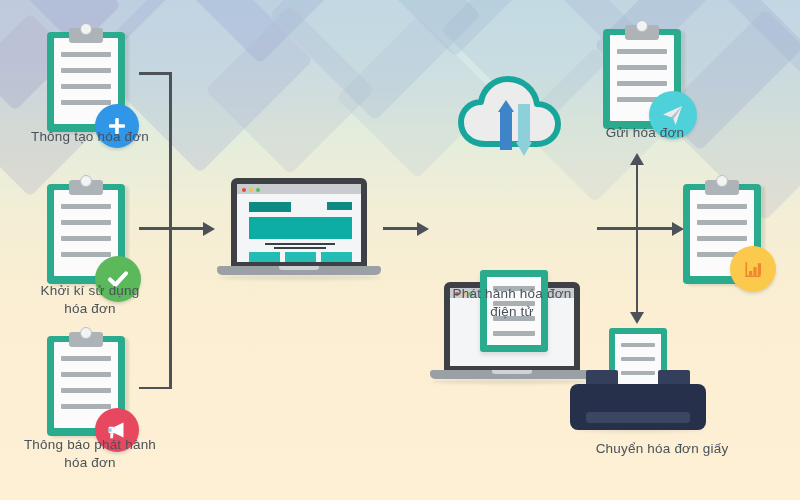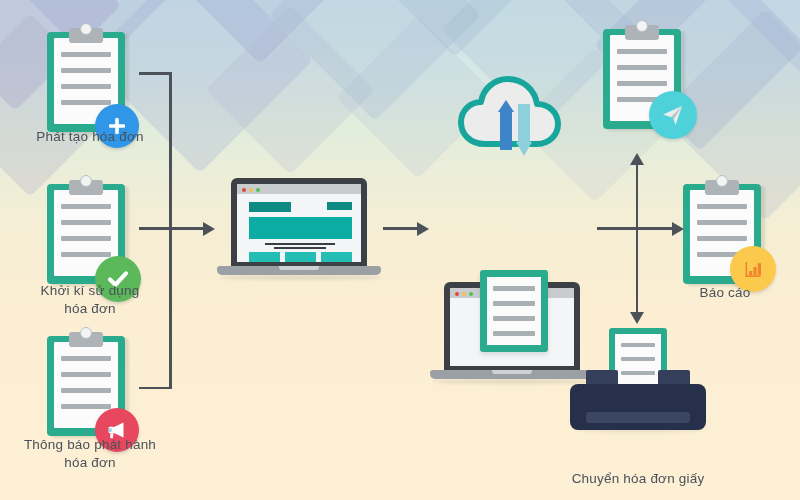--- a/index.html
+++ b/index.html
@@ -133,21 +133,21 @@
       <div class="clipper"></div>
     </div>
 
     <div class="badge" style="left:48px;top:76px;width:44px;height:44px;background:#2f96e8;box-shadow:0 2px 3px rgba(90,100,110,.22);">
       <svg width="24" height="24" viewBox="0 0 24 24" aria-hidden="true">
         <rect x="10.2" y="4" width="3.6" height="16" rx="1.1" fill="#ffffff"></rect>
         <rect x="4" y="10.2" width="16" height="3.6" rx="1.1" fill="#ffffff"></rect>
       </svg>
     </div>
   </div>
-  <div class="caption" style="left:0px;top:128px;width:180px;">Phát tạo hóa đơn</div>
+  <div class="caption" style="left:0px;top:128px;width:180px;">Thông tạo hóa đơn</div>
 
   <div class="node" style="left:47px;top:180px;">
     <div class="clip">
       <div class="shadow"></div>
       <div class="board"></div>
       <div class="paper">
         <div class="line" style="top:14px;"></div>
         <div class="line" style="top:30px;"></div>
         <div class="line" style="top:46px;"></div>
         <div class="line" style="top:62px;"></div>
@@ -261,20 +261,22 @@
 
     <div style="position:absolute;left:50px;top:-12px;width:68px;height:82px;background:#2bab8e;border-radius:3px;box-shadow:0 3px 4px rgba(90,100,110,.18);">
       <div style="position:absolute;left:7px;top:7px;width:54px;height:68px;background:#fbfbfb;">
         <div style="position:absolute;left:6px;top:9px;width:42px;height:5px;background:#a9b0b4;border-radius:1px;"></div>
         <div style="position:absolute;left:6px;top:24px;width:42px;height:5px;background:#a9b0b4;border-radius:1px;"></div>
         <div style="position:absolute;left:6px;top:39px;width:42px;height:5px;background:#a9b0b4;border-radius:1px;"></div>
         <div style="position:absolute;left:6px;top:54px;width:42px;height:5px;background:#a9b0b4;border-radius:1px;"></div>
       </div>
     </div>
   </div>
+  <div class="caption" style="left:432px;top:285px;width:160px;">Phát hành hóa đơn
+điện tử</div>
 
   <div>
 
     <div class="ln" style="left:597px;top:227px;width:77px;height:2.5px;"></div>
     <div class="arrowhead" style="left:672px;top:221.5px;border-top:7px solid transparent;border-bottom:7px solid transparent;border-left:12px solid #4c5258;"></div>
 
     <div class="ln" style="left:635.5px;top:165px;width:2.5px;height:148px;"></div>
     <div class="arrowhead" style="left:630px;top:153px;border-left:7px solid transparent;border-right:7px solid transparent;border-bottom:12px solid #4c5258;"></div>
     <div class="arrowhead" style="left:630px;top:312px;border-left:7px solid transparent;border-right:7px solid transparent;border-top:12px solid #4c5258;"></div>
   </div>
@@ -291,20 +293,21 @@
       </div>
       <div class="clipper"></div>
     </div>
     <div class="badge" style="left:46px;top:66px;width:48px;height:48px;background:#4fd1d9;box-shadow:0 2px 3px rgba(90,100,110,.20);">
       <svg width="28" height="28" viewBox="0 0 28 28" aria-hidden="true">
         <polygon points="23,5 4,13.5 12.2,16.2 20.6,8.4 14.3,18.1 16.6,24" fill="#e9eced"></polygon>
         <polygon points="23,5 12.2,16.2 14.3,18.1" fill="#b9c0c4"></polygon>
       </svg>
     </div>
   </div>
+  <div class="caption" style="left:570px;top:124px;width:150px;">Gửi hóa đơn</div>
 
   <div class="node" style="left:683px;top:180px;">
     <div class="clip">
       <div class="shadow"></div>
       <div class="board"></div>
       <div class="paper">
         <div class="line" style="top:14px;"></div>
         <div class="line" style="top:30px;"></div>
         <div class="line" style="top:46px;"></div>
         <div class="line" style="top:62px;"></div>
@@ -314,34 +317,33 @@
     <div class="badge" style="left:47px;top:66px;width:46px;height:46px;background:#fbc94b;box-shadow:0 2px 3px rgba(90,100,110,.20);">
       <svg width="26" height="26" viewBox="0 0 26 26" aria-hidden="true">
         <rect x="5.5" y="6" width="1.6" height="15" fill="#f0862e"></rect>
         <rect x="5.5" y="19.4" width="15" height="1.6" fill="#f0862e"></rect>
         <rect x="9" y="15" width="3.2" height="4.4" fill="#f0862e"></rect>
         <rect x="13.4" y="11" width="3.2" height="8.4" fill="#f0862e"></rect>
         <rect x="17.8" y="7.2" width="3.2" height="12.2" fill="#f0862e"></rect>
       </svg>
     </div>
   </div>
-  <div class="caption" style="left:650px;top:284px;width:150px;">Báo cáo</div>
 
   <div class="node" style="left:568px;top:328px;width:140px;height:110px;">
     <div class="pr-shadow" style="left:6px;top:96px;width:130px;height:8px;"></div>
 
     <div class="pr-doc-frame" style="left:41px;top:0px;width:58px;height:62px;">
       <div class="pr-doc" style="left:6px;top:6px;width:46px;height:56px;">
         <div class="pr-line" style="left:6px;top:9px;width:34px;"></div>
         <div class="pr-line" style="left:6px;top:23px;width:34px;"></div>
         <div class="pr-line" style="left:6px;top:37px;width:34px;"></div>
       </div>
     </div>
 
     <div class="pr-tray" style="left:18px;top:42px;width:32px;height:18px;"></div>
     <div class="pr-tray" style="left:90px;top:42px;width:32px;height:18px;"></div>
 
     <div class="pr-body" style="left:2px;top:56px;width:136px;height:46px;"></div>
     <div class="pr-slot" style="left:18px;top:84px;width:104px;height:11px;"></div>
   </div>
-  <div class="caption" style="left:558px;top:440px;width:160px;margin-top:30px;">Chuyển hóa đơn giấy</div>
+  <div class="caption" style="left:582px;top:440px;width:160px;">Chuyển hóa đơn giấy</div>
 
 </div>
 
 </body></html>

